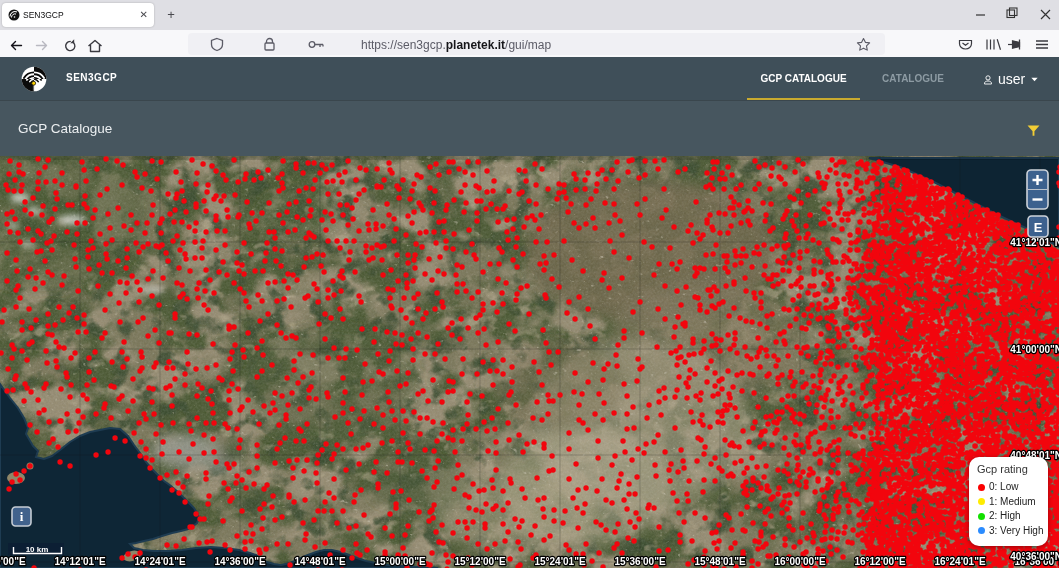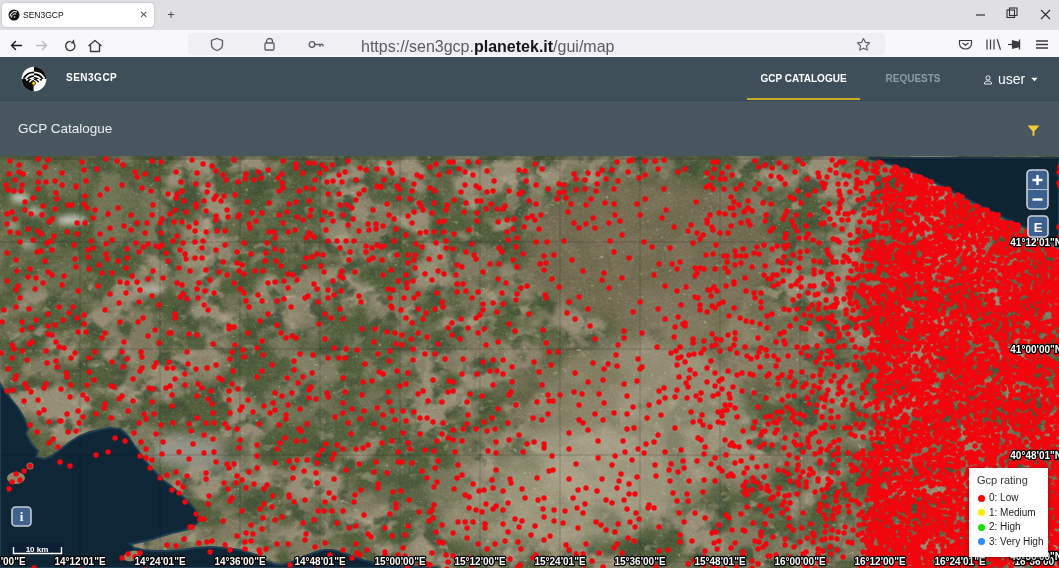--- a/index.html
+++ b/index.html
@@ -4,31 +4,31 @@
 html,body{width:1059px;height:568px;overflow:hidden;font-family:"Liberation Sans",sans-serif;background:#fff}
 .abs{position:absolute}
 #tabs{position:absolute;left:0;top:0;width:1059px;height:30px;background:#dfdfe4}
 #tab{position:absolute;left:2px;top:3px;width:152px;height:24px;background:#fff;border-radius:4px;box-shadow:0 0 2px rgba(0,0,0,.25)}
 #tab .title{position:absolute;left:21px;top:7px;font-size:8.5px;color:#0c0c0d}
 #tab .close{position:absolute;right:6px;top:6px;font-size:10px;color:#4a4a4f}
 #newtab{position:absolute;left:161px;top:5px;width:20px;height:20px;font-size:13px;color:#4a4a4f;text-align:center;line-height:20px}
 #winbtn{position:absolute;right:4px;top:0;height:30px;color:#222;font-size:12px}
 #nav{position:absolute;left:0;top:30px;width:1059px;height:28px;background:#f8f8fa;border-bottom:1px solid #ccccd2}
 #urlbar{position:absolute;left:188px;top:3px;width:697px;height:22px;background:#f0f0f4;border-radius:4px}
-#urltext{position:absolute;left:361px;top:8px;font-size:16px;color:#5b5b66;white-space:pre}
+#urltext{position:absolute;left:361px;top:8px;font-size:12px;color:#5b5b66;white-space:pre}
 #urltext b{color:#16161a;font-weight:bold}
 #appbar{position:absolute;left:0;top:57px;width:1059px;height:43px;background:#3f4f59}
 #brand{position:absolute;left:66px;top:15px;font-size:10px;font-weight:bold;color:#fff;letter-spacing:.5px}
 #gcptab{position:absolute;left:747px;top:0;width:113px;height:43px;border-bottom:2.5px solid #c9aa2f;color:#fff;font-size:10px;font-weight:bold;text-align:center;line-height:44px}
 #reqtab{position:absolute;left:878px;top:0;width:70px;height:43px;color:#8d9ba3;font-size:10px;font-weight:bold;text-align:center;line-height:44px}
 #usr{position:absolute;left:982px;top:0;height:43px;color:#fff;font-size:14px;line-height:44px}
 #subbar{position:absolute;left:0;top:100px;width:1059px;height:56px;background:#47565f;box-shadow:inset 0 1px 0 rgba(0,0,0,.18)}
 #subbar .t{position:absolute;left:18px;top:21px;font-size:13.5px;color:#eceff1}
 #map{position:absolute;left:0;top:156px;width:1059px;height:412px;background:#787456}
-#legend{position:absolute;left:969px;top:468px;width:79px;height:89px;background:#fff;border-radius:0;box-shadow:0 1px 4px rgba(0,0,0,.4);font-size:10px;color:#222}
+#legend{position:absolute;left:969px;top:457px;width:79px;height:89px;background:#fff;border-radius:10px;box-shadow:0 1px 4px rgba(0,0,0,.4);font-size:10px;color:#222}
 #legend .h{font-size:11px;color:#333;margin:6px 0 7px 8px}
 #legend .r{margin:0 0 4.5px 9px;height:10px;line-height:10px}
 #legend .d{display:inline-block;width:7px;height:7px;border-radius:50%;margin-right:4px;vertical-align:-0.5px}
 </style></head><body>
 <div id="tabs">
  <div id="tab">
   <svg class="abs" style="left:6px;top:6px" width="12" height="12" viewBox="0 0 24 24">
         <circle cx="12" cy="12" r="11" fill="#111"></circle>
         <path d="M4 15a10 10 0 0 1 14-9" stroke="#fff" stroke-width="2.2" fill="none"></path>
         <path d="M7 17a7 7 0 0 1 9-7" stroke="#fff" stroke-width="2" fill="none"></path>
@@ -111,21 +111,21 @@
    <path d="M4.5 18.5A17.5 16 0 0 1 35.5 18.5" stroke-width="2.8"></path>
    <path d="M9 21.5A12.5 11.5 0 0 1 31 21.5" stroke-width="2.6"></path>
    <path d="M13.5 24A7.5 7 0 0 1 26.5 24" stroke-width="2.4"></path>
   </g>
   <path d="M19 27v11" stroke="#555" stroke-width="1.6"></path>
   <path d="M20.2 27v11" stroke="#ddd" stroke-width="1"></path>
   <circle cx="19.5" cy="26.5" r="3" fill="#ffd400" stroke="#0b0b0b" stroke-width="1.2"></circle>
  </svg>
  <span id="brand">SEN3GCP</span>
  <div id="gcptab">GCP CATALOGUE</div>
- <div id="reqtab">REQUESTS</div>
+ <div id="reqtab">CATALOGUE</div>
  <div id="usr"><svg width="12" height="12" viewBox="0 0 24 24" style="vertical-align:-2px;margin-right:4px">
         <path d="M12 12a4.2 4.2 0 1 0 0-8.4 4.2 4.2 0 0 0 0 8.4zm0 2c-3.8 0-7 1.9-7 4.3V20h14v-1.7c0-2.4-3.2-4.3-7-4.3z" fill="none" stroke="#fff" stroke-width="1.8"></path>
       </svg>user<svg width="9" height="9" viewBox="0 0 10 10" style="margin-left:5px">
         <path d="M1.5 3l3.5 4 3.5-4z" fill="#fff"></path>
       </svg></div>
 </div>
 <div id="subbar">
     <div class="t" style="color:#eceff1">GCP Catalogue</div>
  <svg class="abs" style="left:1026px;top:23px" width="15" height="15" viewBox="0 0 24 24">
       <path d="M2.5 4h19L13.5 13v7.5h-3V13z" fill="#f2cd35"></path>

